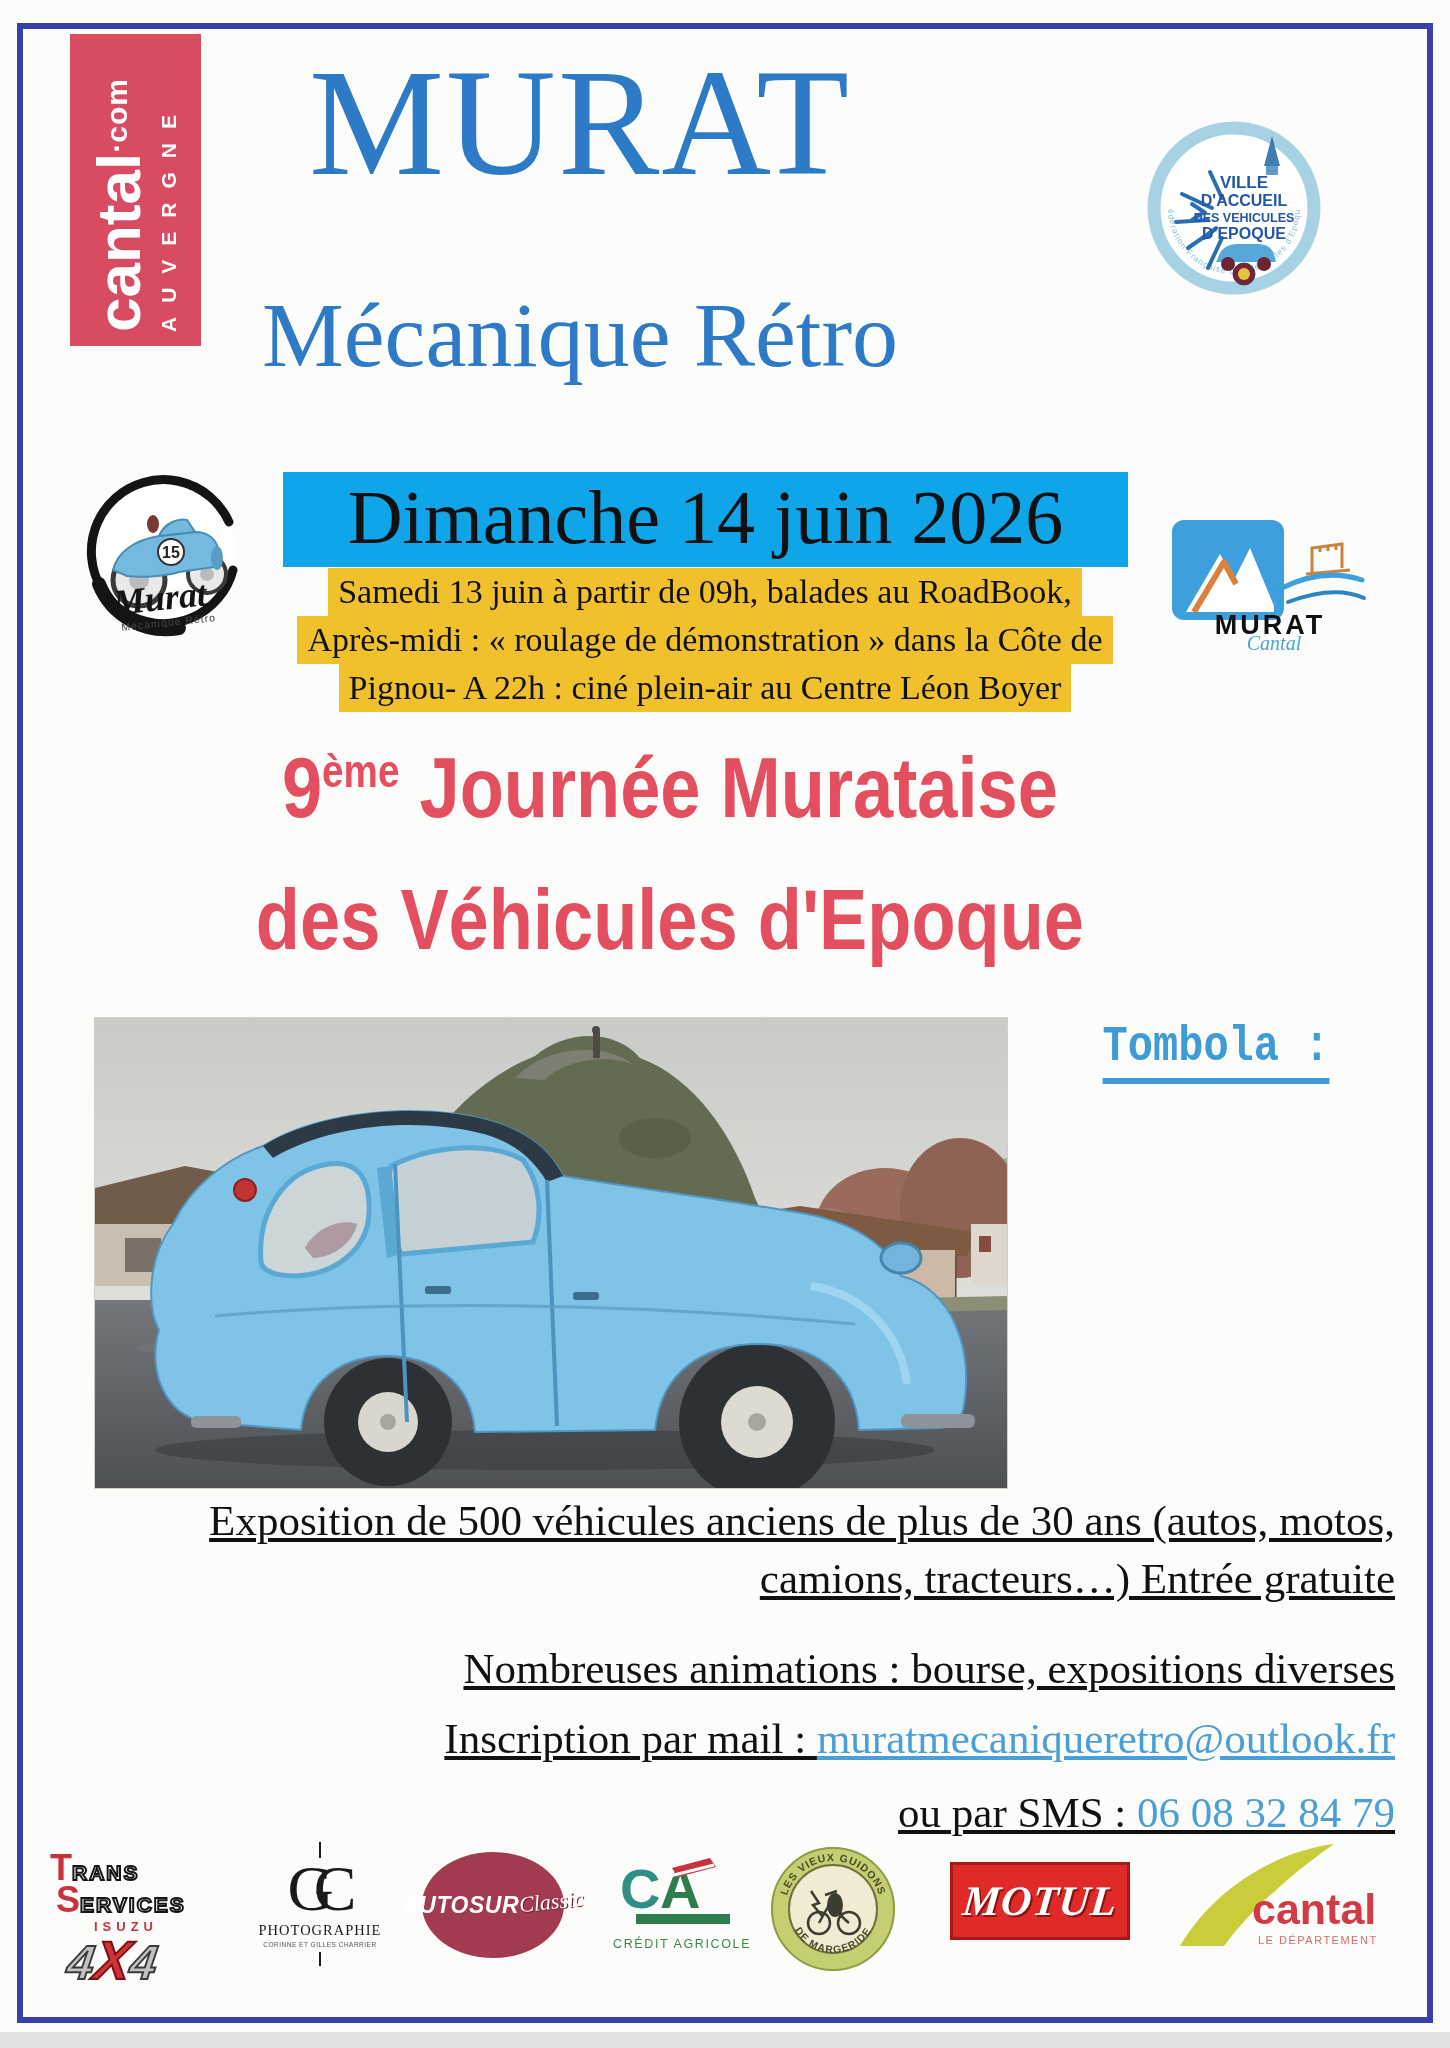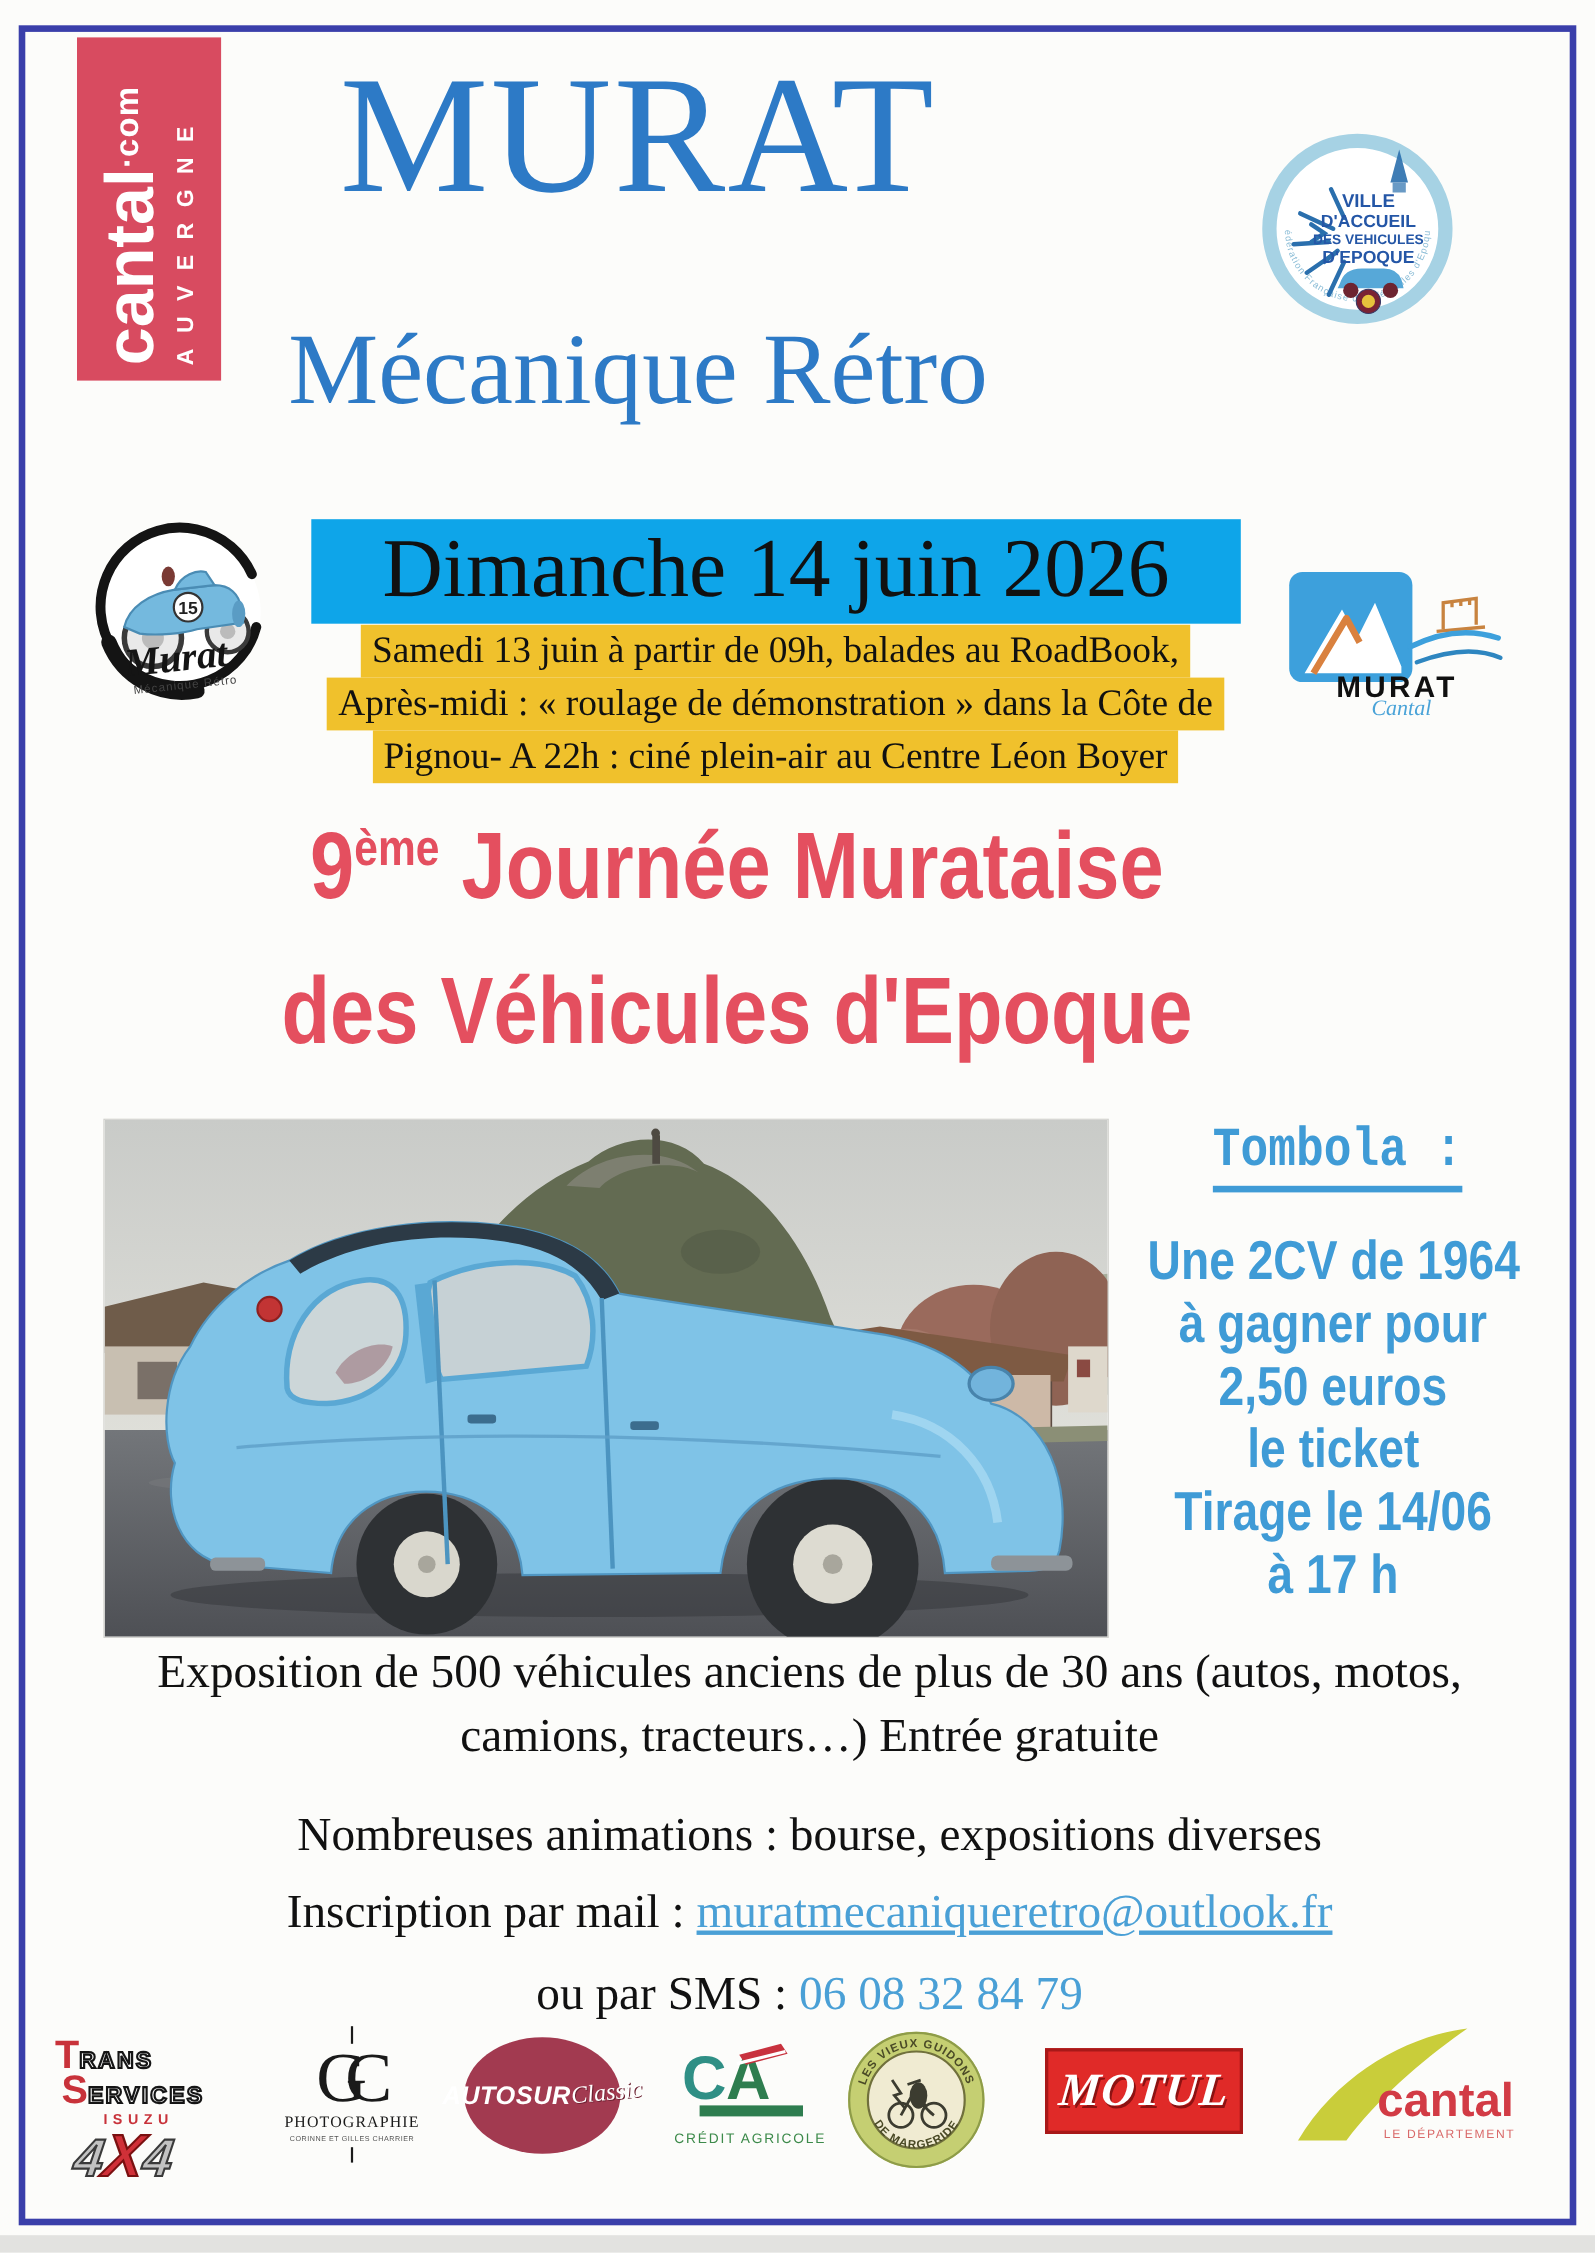--- a/index.html
+++ b/index.html
@@ -40,21 +40,21 @@
 
   .photo{left:95px;top:1018px;width:912px;height:470px;outline:1px solid #cfcfcb;}
 
   .tomb-title{left:1020px;top:1018px;width:392px;text-align:center;
               font-family:Liberation Mono, monospace;font-weight:bold;font-size:50px;color:#3f9bd6;}
   .tomb-title .cond{border-bottom:6px solid #3f9bd6;padding-bottom:3px;}
   .tomb-lines{left:1006px;top:1118px;width:412px;text-align:center;
               font-family:"Liberation Sans",sans-serif;font-weight:bold;font-size:50px;
               color:#3f9bd6;line-height:57px;}
 
-  .bodyline{left:66px;width:1340px;text-align:center;font-size:43px;}
+  .bodyline{left:55px;width:1340px;text-align:right;font-size:43px;text-decoration:underline;}
   .b1{top:1496px;} .b2{top:1554px;} .b3{top:1644px;} .b4{top:1714px;} .b5{top:1788px;}
   .maillink{color:#4aa0d6;text-decoration:underline;}
   .smsnum{color:#4aa0d6;}
 
   
   .sp{font-family:"Liberation Sans",sans-serif;}
   .trans{left:50px;top:1850px;width:180px;text-align:left;line-height:1;}
   .ts-cap{color:#c8323a;font-weight:bold;font-size:36px;}
   .ts-rest{font-weight:bold;font-size:21px;color:#fff;-webkit-text-stroke:2px #151515;letter-spacing:2px;}
   .ts-l2{margin-top:-4px;margin-left:6px;}
@@ -266,28 +266,20 @@
       <rect x="478" y="274" width="26" height="8" rx="3" fill="#3c6d8e"></rect>
       <circle cx="150" cy="172" r="11" fill="#c23434" stroke="#8e2020" stroke-width="2"></circle>
       <ellipse cx="806" cy="240" rx="20" ry="15" fill="#72b4dc" stroke="#4884ac" stroke-width="3"></ellipse>
       <path d="M716,268 C770,276 806,316 812,366" stroke="#a8daf2" stroke-width="8" fill="none" opacity="0.8"></path>
       <rect x="806" y="396" width="74" height="14" rx="6" fill="#8d9398"></rect>
       <rect x="96" y="398" width="50" height="12" rx="5" fill="#8d9398"></rect>
     </g>
   </svg>
 
   <div class="abs tomb-title"><span class="cond">Tombola :</span></div>
-  <div class="abs tomb-lines">
-    <div><span class="cond">Une 2CV de 1964</span></div>
-    <div><span class="cond">à gagner pour</span></div>
-    <div><span class="cond">2,50 euros</span></div>
-    <div><span class="cond">le ticket</span></div>
-    <div><span class="cond">Tirage le 14/06</span></div>
-    <div><span class="cond">à 17 h</span></div>
-  </div>
 
   <div class="abs bodyline b1">Exposition de 500 véhicules anciens de plus de 30 ans (autos, motos,</div>
   <div class="abs bodyline b3">Nombreuses animations : bourse, expositions diverses</div>
   <div class="abs bodyline b2">camions, tracteurs…) Entrée gratuite</div>
   <div class="abs bodyline b4">
     <span>Inscription par mail : </span><a href="#" class="maillink">muratmecaniqueretro@outlook.fr</a>
   </div>
   <div class="abs bodyline b5">
     <span>ou par SMS : </span><span class="smsnum">06 08 32 84 79</span>
   </div>

